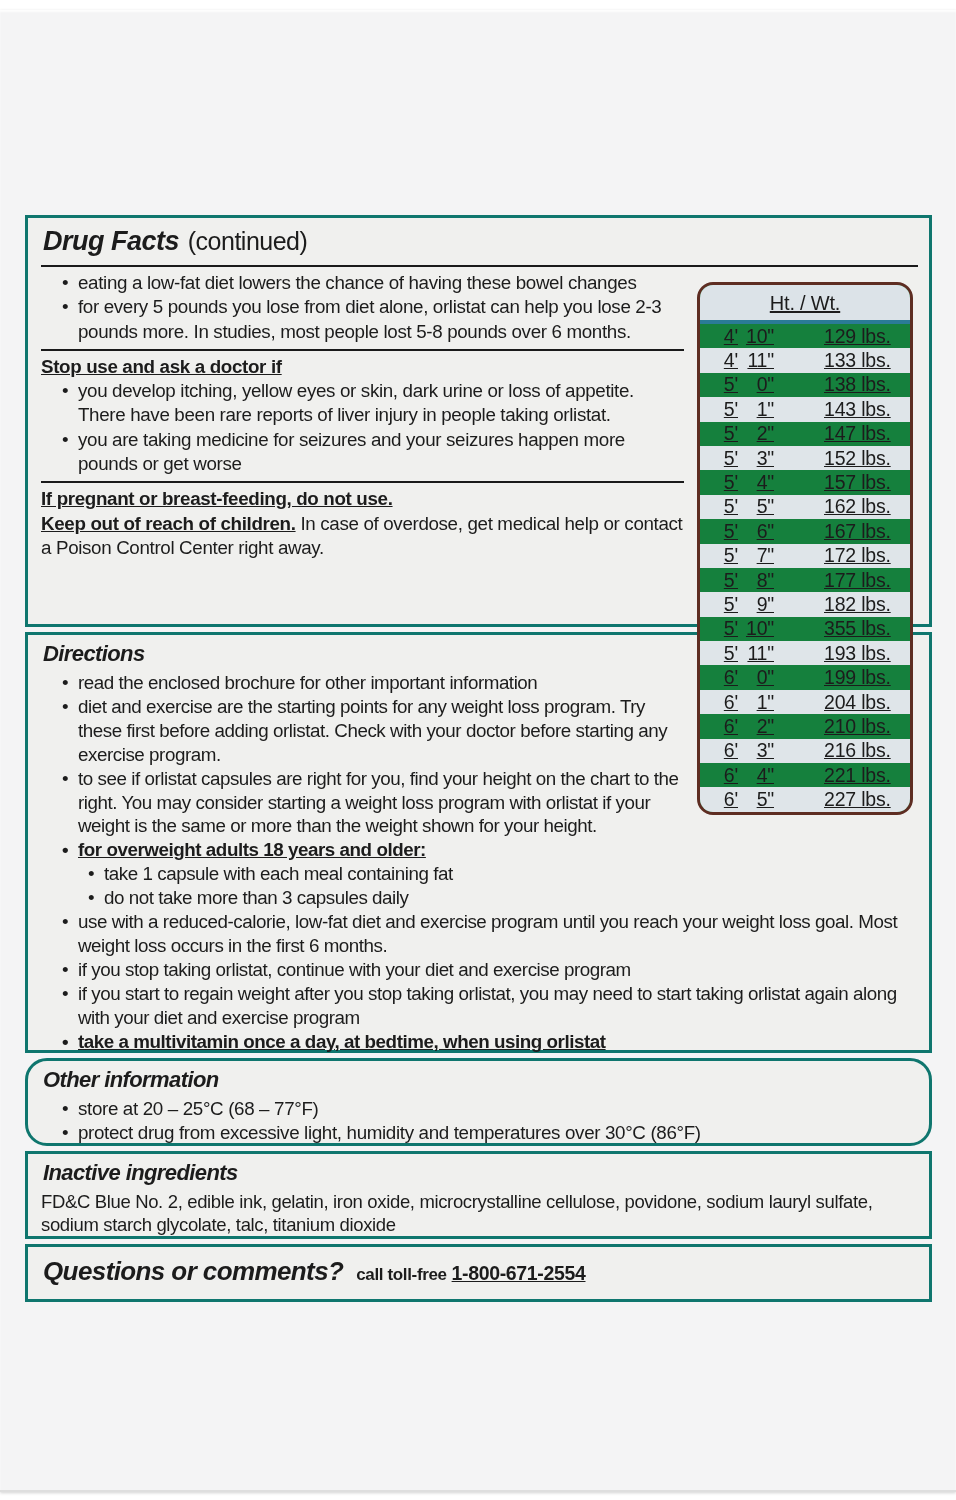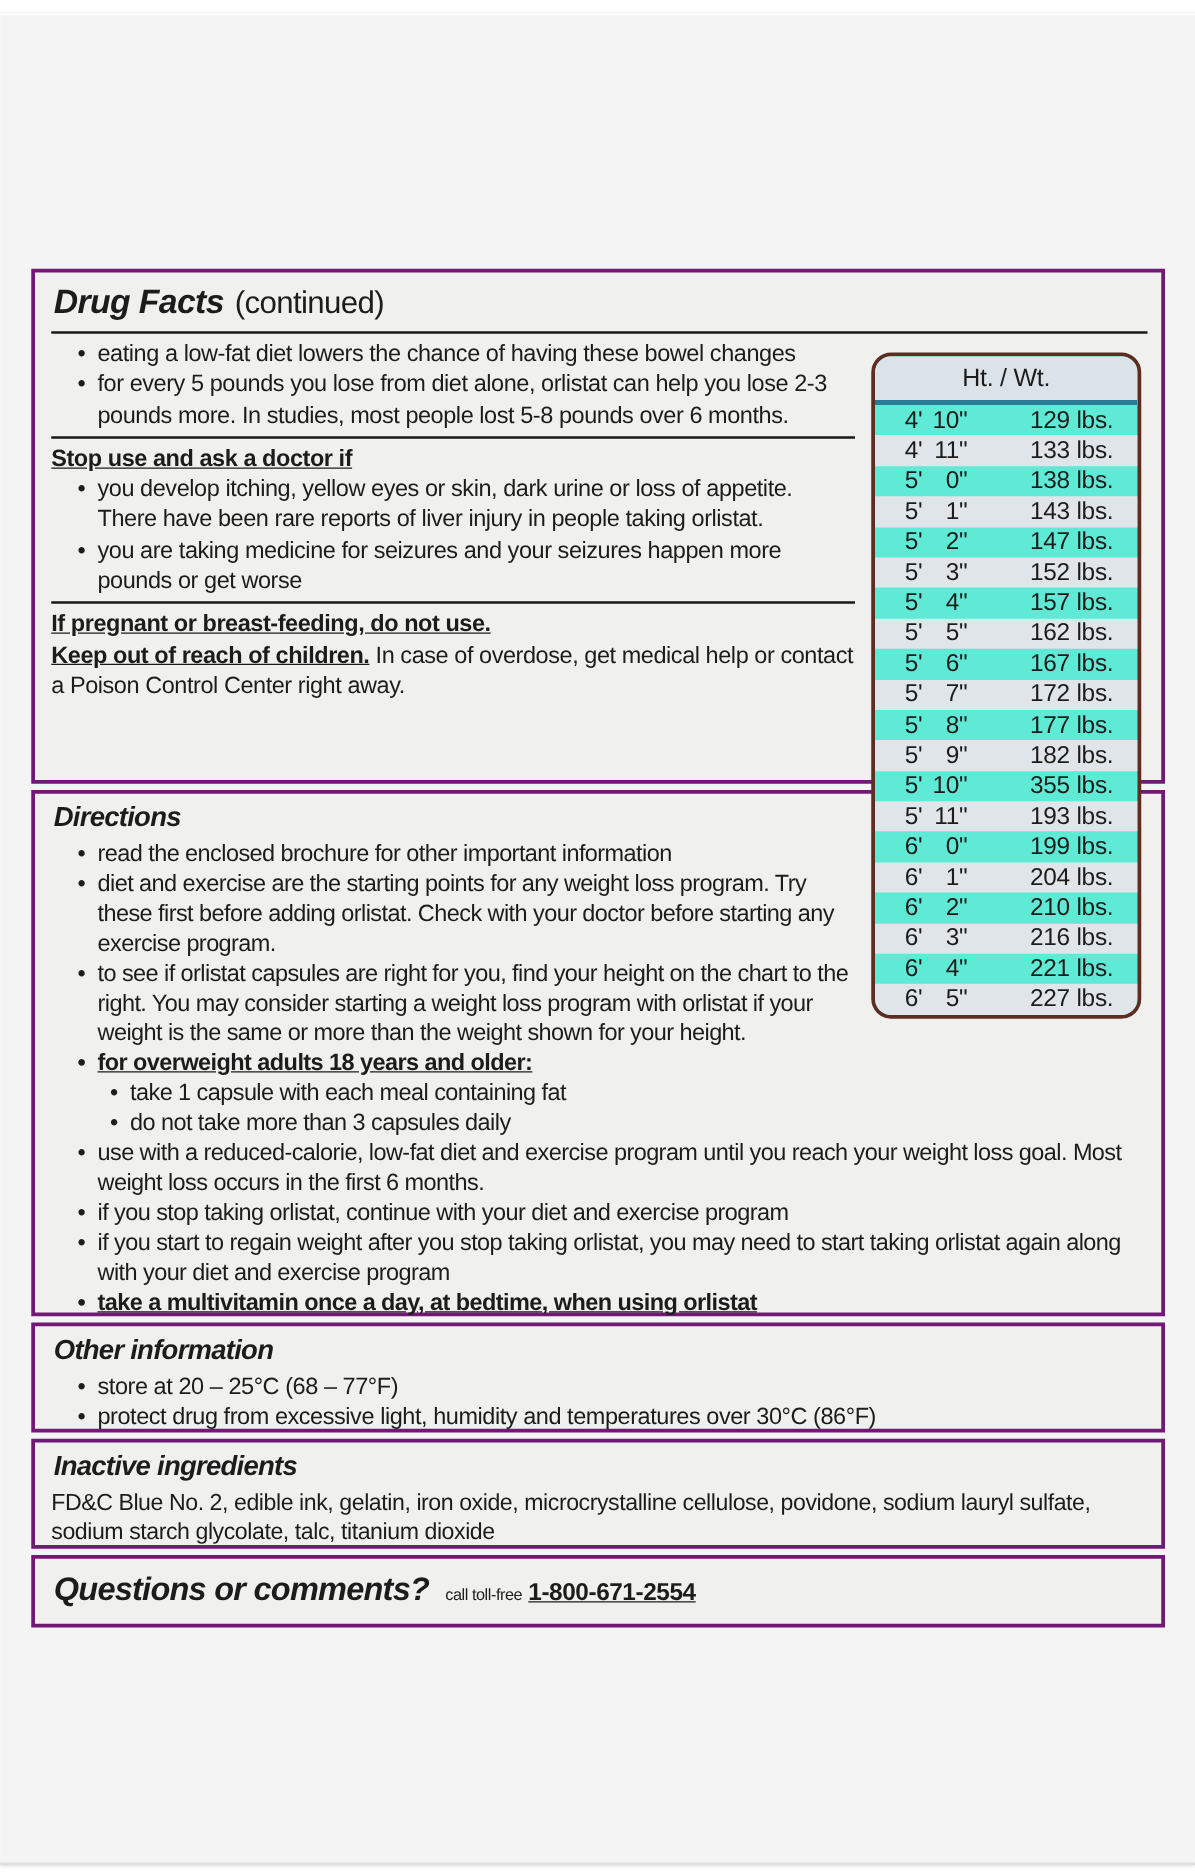--- a/index.html
+++ b/index.html
@@ -13,51 +13,52 @@
   .package{
     position:absolute;left:0;top:10px;width:956px;height:1480px;
     background:#f4f4f5;
     box-shadow:0 1px 3px rgba(0,0,0,0.18), inset 0 2px 2px rgba(255,255,255,0.8);
     border-bottom:2px solid #dedede;
   }
   .label{
     position:absolute;left:25px;top:205px;width:907px;
   }
   .sec{
-    box-sizing:border-box;border:3px solid #701a75;background:#f0f0ee;
+    box-sizing:border-box;border:3px solid #0f766e;background:#f0f0ee;
     margin-bottom:5px;
     font-size:18.8px;line-height:24.3px;letter-spacing:-0.35px;
   }
   .sec1{height:412px;padding:4px 11px 4px 13px;}
   .sec2{height:421px;padding:2px 10px 4px 13px;line-height:23.9px;letter-spacing:-0.45px;}
-  .sec3{height:88px;padding:2px 10px 4px 13px;}
+  .sec3{height:88px;padding:2px 10px 4px 13px;border-radius:22px;}
   .sec4{height:88px;padding:2px 10px 4px 13px;font-size:18.5px;line-height:23px;}
   .sec5{height:58px;padding:7px 10px 4px 13px;}
   .title-line{line-height:34px;padding:2px 0 2px 2px;letter-spacing:-0.5px;}
   .df{font-style:italic;font-weight:bold;font-size:27px;}
   .cont{font-size:25px;margin-left:4px;}
   .rule-full{border-top:2px solid #1a1a1a;margin:2px 0 4px;}
   .rule-cut{overflow:hidden;height:0;border-top:2px solid #1a1a1a;margin:5px 0 4px;}
   .spacer-t1{float:right;width:234px;height:352px;}
   .spacer-t2{float:right;width:234px;height:166px;}
   .bullet{position:relative;padding-left:37px;}
   .bullet::before{content:"\2022";position:absolute;left:21px;top:0;}
   .sub{padding-left:63px;}
   .sub::before{left:47px;}
   .bold{font-weight:bold;text-decoration:underline;}
   .h2{font-size:22px;font-weight:bold;font-style:italic;letter-spacing:-0.6px;line-height:30px;padding:2px 0 2px 2px;}
   .h2q{font-size:26px;font-weight:bold;font-style:italic;letter-spacing:-0.6px;line-height:34px;padding-left:2px;}
-  .call{font-size:13px;margin-left:8px;}
+  .call{font-size:17px;margin-left:8px;font-weight:bold;}
   .phone{font-size:19.5px;}
   
   .hw{
     position:absolute;left:672px;top:67px;width:216px;box-sizing:border-box;
-    border:3px solid #5e2d22;border-radius:16px;background:#5eead4;
+    border:3px solid #5e2d22;border-radius:16px;background:#15803d;
     overflow:hidden;z-index:5;
     letter-spacing:-0.2px;
+    text-decoration:underline;
   }
   .hw-head{
     background:#dce3e8;border-bottom:4px solid #2a7b96;
     text-align:center;font-size:20px;padding:7px 0 5px;
   }
   .hw-row{display:flex;align-items:center;height:24.4px;font-size:19.5px;}
   .hw-row:nth-child(even){background:#dfe5e9;}
   .hw-ft{width:38px;text-align:right;}
   .hw-in{width:36px;text-align:right;}
   .hw-wt{margin-left:50px;}

